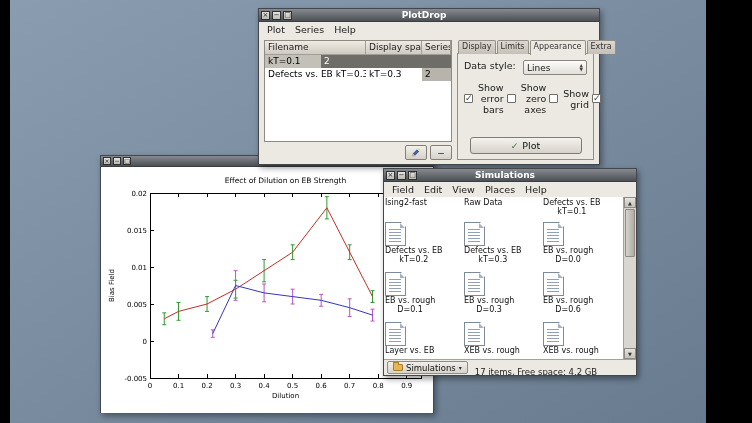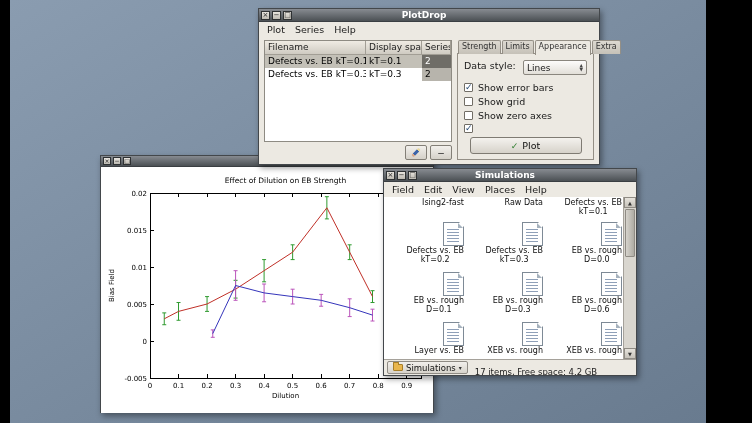--- a/index.html
+++ b/index.html
@@ -60,41 +60,41 @@
             border-bottom:none; border-radius:2px 2px 0 0; white-space:nowrap; }
   .pd-tab.active { background:#ece9e2; height:15px; }
   .pd-panel { flex:1; border:1px solid #948f86; margin-top:-1px; background:#ece9e2;
               padding:6px 6px 4px; display:flex; flex-direction:column; }
   .style-row { display:flex; font-size:9.5px; color:#1a1a1a; }
   .combo { margin-left:auto; width:64px; height:15px; border:1px solid #8a867e; border-radius:2px;
            background:linear-gradient(#fdfcfb,#e2dfd8); display:flex; align-items:center;
            padding:0 3px; font-size:9px; }
   .combo .arrows { margin-left:auto; display:flex; flex-direction:column; font-size:4.5px;
                    line-height:3.5px; color:#444; }
-  .checks { margin-top:7px; display:flex; flex-direction:column; gap:3px;text-align:right; }
+  .checks { margin-top:7px; display:flex; flex-direction:row; gap:3px;text-align:right; }
   .check-row { display:flex; align-items:center; gap:5px; font-size:9.5px; color:#1a1a1a; }
   .checkbox { width:9px; height:9px; flex:0 0 9px; background:#fff; border:1px solid #716d65;
               border-radius:1px; position:relative; }
   .checkbox.checked::after { content:"✓"; position:absolute; left:0px; top:-2px;
                              font-size:9px; color:#274a72; }
   .plot-btn-row { margin-top:auto; display:flex; justify-content:center; padding-bottom:1px; }
   .plot-btn { width:112px; height:17px; background:linear-gradient(#f4f2ee,#d6d2ca);
               border:1px solid #7f7b73; border-radius:3px; display:flex; align-items:center;
               justify-content:center; gap:4px; font-size:9.5px; color:#111; }
   .check-icon { color:#2d7d2d; font-size:9px; font-weight:bold; }
 
   
   .gp-canvas { flex:1; background:#fff; }
   .gp-canvas svg { display:block; }
 
   
   .sim-content { flex:1; position:relative; background:#fff; overflow:hidden; }
   .sim-scroll { position:absolute; left:1px; top:0; right:13px; bottom:16px; overflow:hidden; }
   .sim-row { display:flex; }
-  .sim-item { width:79px; display:flex; flex-direction:column; align-items:flex-end; }
+  .sim-item { width:79px; display:flex; flex-direction:column; align-items:flex-start; }
   .doc-icon { width:21px; height:24px; background:#fff; border:1px solid #7e8a96;
               position:relative; margin-bottom:1px; }
   .doc-icon::before { content:""; position:absolute; top:-1px; right:-1px;
               border-top:5px solid #fff; border-left:5px solid transparent; }
   .doc-icon::after { content:""; position:absolute; top:0; right:0;
               border-bottom:5px solid #a6b2be; border-right:5px solid transparent; }
   .doc-lines { position:absolute; left:3px; right:4px; top:4px; bottom:3px;
                background:repeating-linear-gradient(#fff 0 2px, #8fa0b8 2px 3px); }
   .sim-label { font-size:8px; line-height:8.5px; text-align:center; color:#111; }
 
@@ -273,21 +273,20 @@
     <div class="pd-body">
       <div class="pd-left">
         <div class="pd-table">
           <div class="pd-thead" id="pd-thead">
               <div class="pd-th c1">Filename</div>
               <div class="pd-th c2">Display space</div>
               <div class="pd-th c3">Series</div>
             </div>
           <div id="pd-rows">
               <div class="pd-row selected">
-                <div class="pd-cell c1">Defects vs. EB kT=0.1</div>
                 <div class="pd-cell c2">kT=0.1</div>
                 <div class="pd-cell c3">2</div>
               </div>
               <div class="pd-row">
                 <div class="pd-cell c1">Defects vs. EB kT=0.3</div>
                 <div class="pd-cell c2">kT=0.3</div>
                 <div class="pd-cell c3">2</div>
               </div>
             </div>
         </div>
@@ -295,21 +294,21 @@
           <span class="small-btn">
             <span class="pencil-icon"></span>
           </span>
           <span class="small-btn">
             <span>−</span>
           </span>
         </div>
       </div>
       <div class="pd-right">
         <div class="pd-tabs" id="pd-tabs">
-            <span class="pd-tab">Strength</span>
+            <span class="pd-tab">Display</span>
             <span class="pd-tab">Limits</span>
             <span class="pd-tab active">Appearance</span>
             <span class="pd-tab">Extra</span>
           </div>
         <div class="pd-panel">
           <div class="style-row">
             <span>Data style:</span>
             <span class="combo">
               <span>Lines</span>
               <span class="arrows">
@@ -318,25 +317,25 @@
               </span>
             </span>
           </div>
           <div class="checks" id="pd-checks">
               <div class="check-row">
                 <span class="checkbox checked"></span>
                 <span class="check-label">Show error bars</span>
               </div>
               <div class="check-row">
                 <span class="checkbox"></span>
-                <span class="check-label">Show grid</span>
+                <span class="check-label">Show zero axes</span>
               </div>
               <div class="check-row">
                 <span class="checkbox"></span>
-                <span class="check-label">Show zero axes</span>
+                <span class="check-label">Show grid</span>
               </div>
               <div class="check-row">
                 <span class="checkbox checked"></span>
               </div>
             </div>
           <div class="plot-btn-row">
             <span class="plot-btn">
               <span class="check-icon">✓</span>
               <span>Plot</span>
             </span>

